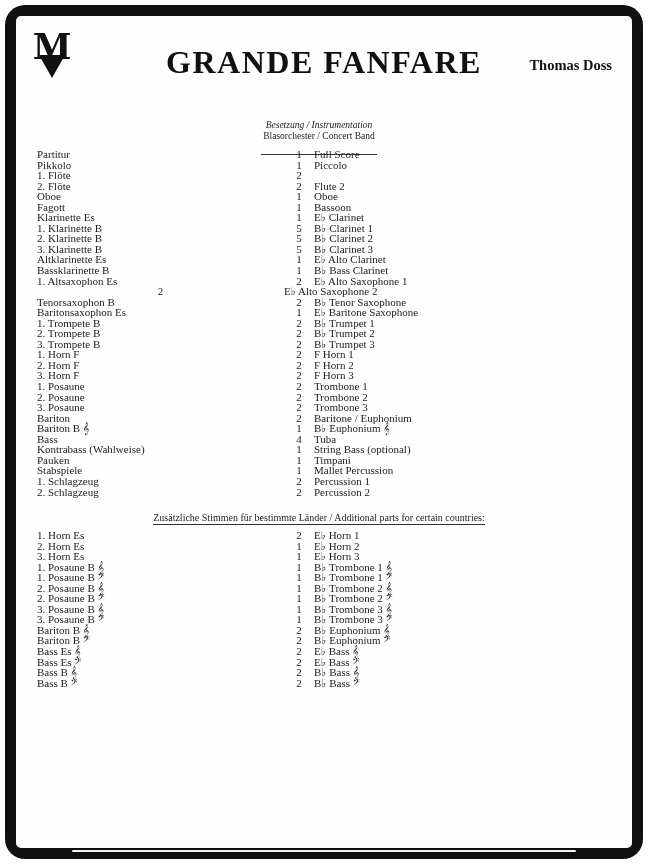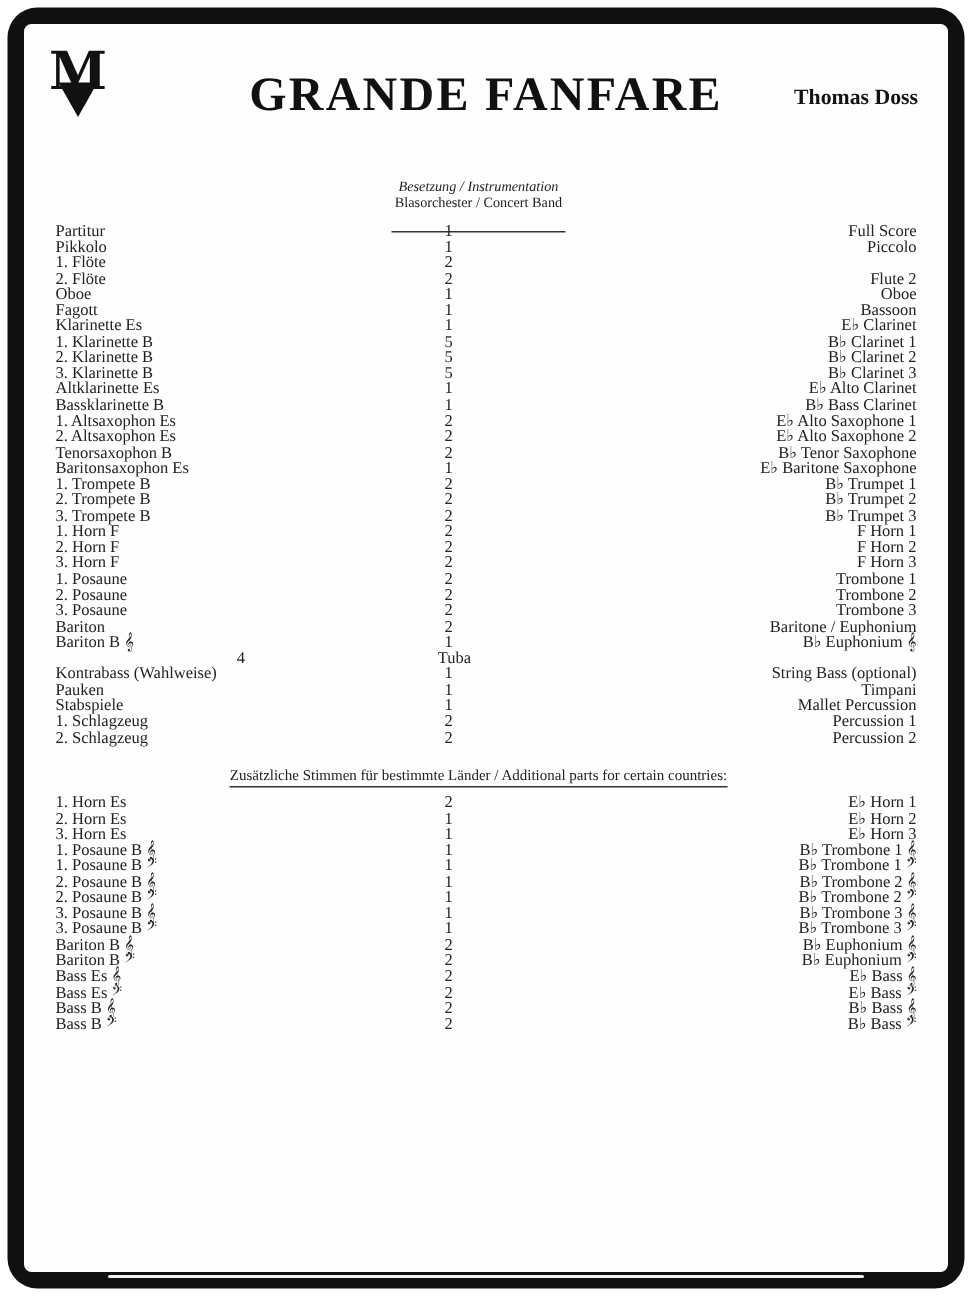--- a/index.html
+++ b/index.html
@@ -36,21 +36,21 @@
   .rows{position:absolute;left:21px;right:21px;}
   #main-rows{top:133px;}
   #additional-rows{top:514px;}
   .row{
     display:grid;grid-template-columns:247px 30px 1fr;
     font-size:11px;line-height:10.55px;height:10.55px;
     white-space:nowrap;color:#222;
   }
   .row .de{text-align:left;}
   .row .qty{text-align:center;}
-  .row .en{text-align:right;}
+  .row .en{text-align:left;}
 
   .section2{
     position:absolute;top:496px;left:0;right:10px;
     text-align:center;font-size:10px;color:#222;
   }
   .section2 span{display:inline-block;border-bottom:1px solid #333;padding-bottom:1px;}
 </style>
 </head>
 <body>
 
@@ -134,21 +134,20 @@
           <span class="de">Bassklarinette B</span>
           <span class="qty">1</span>
           <span class="en">B♭ Bass Clarinet</span>
         </div>
         <div class="row">
           <span class="de">1. Altsaxophon Es</span>
           <span class="qty">2</span>
           <span class="en">E♭ Alto Saxophone 1</span>
         </div>
         <div class="row">
-          <span class="de">2. Altsaxophon Es</span>
           <span class="qty">2</span>
           <span class="en">E♭ Alto Saxophone 2</span>
         </div>
         <div class="row">
           <span class="de">Tenorsaxophon B</span>
           <span class="qty">2</span>
           <span class="en">B♭ Tenor Saxophone</span>
         </div>
         <div class="row">
           <span class="de">Baritonsaxophon Es</span>
@@ -204,20 +203,21 @@
           <span class="de">Bariton</span>
           <span class="qty">2</span>
           <span class="en">Baritone / Euphonium</span>
         </div>
         <div class="row">
           <span class="de">Bariton B 𝄞</span>
           <span class="qty">1</span>
           <span class="en">B♭ Euphonium 𝄞</span>
         </div>
         <div class="row">
+          <span class="de">Bass</span>
           <span class="qty">4</span>
           <span class="en">Tuba</span>
         </div>
         <div class="row">
           <span class="de">Kontrabass (Wahlweise)</span>
           <span class="qty">1</span>
           <span class="en">String Bass (optional)</span>
         </div>
         <div class="row">
           <span class="de">Pauken</span>

